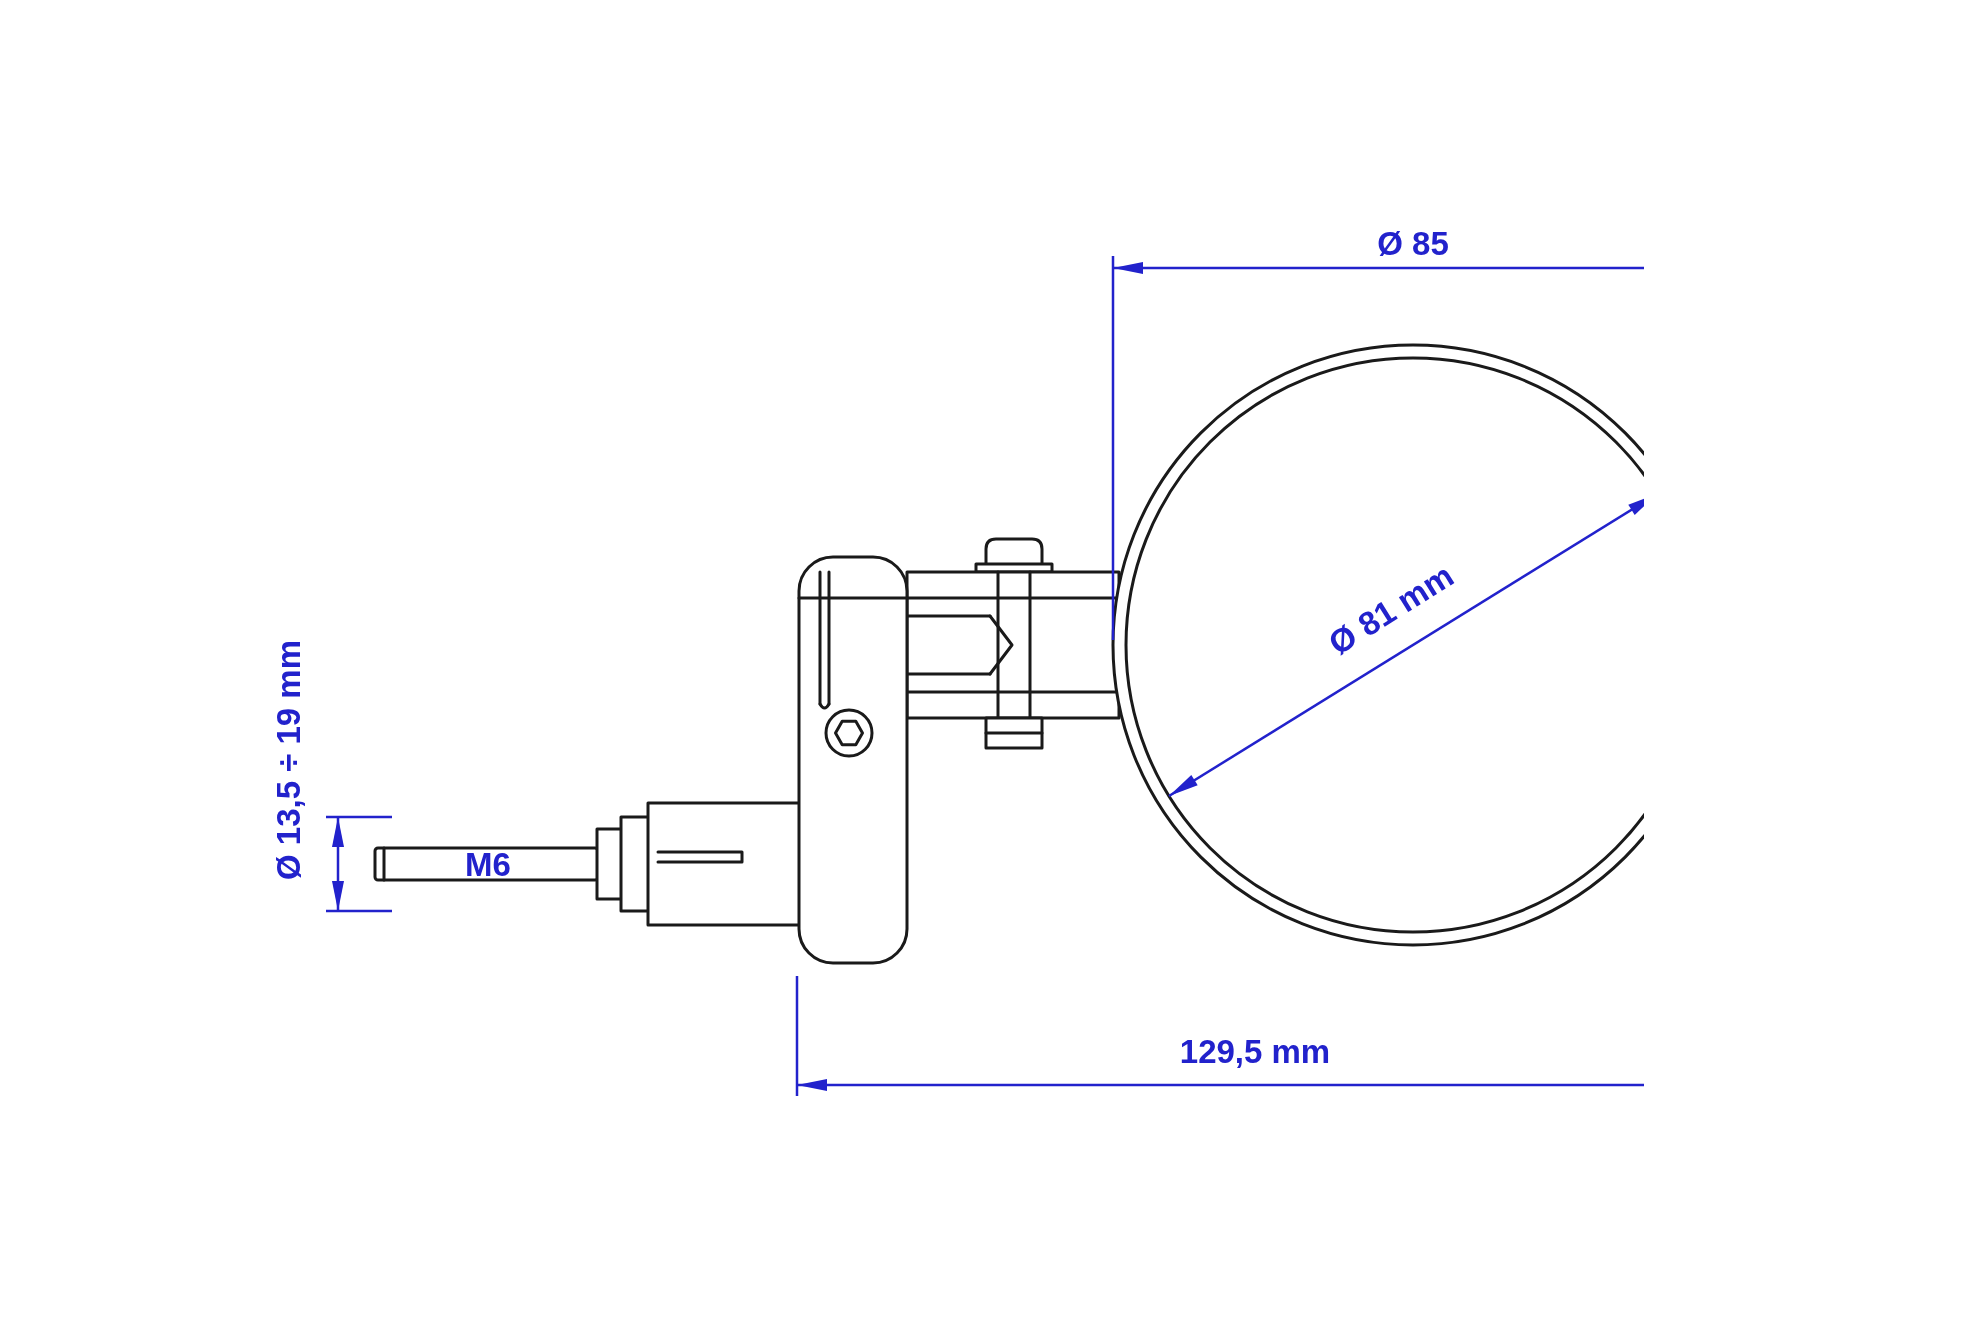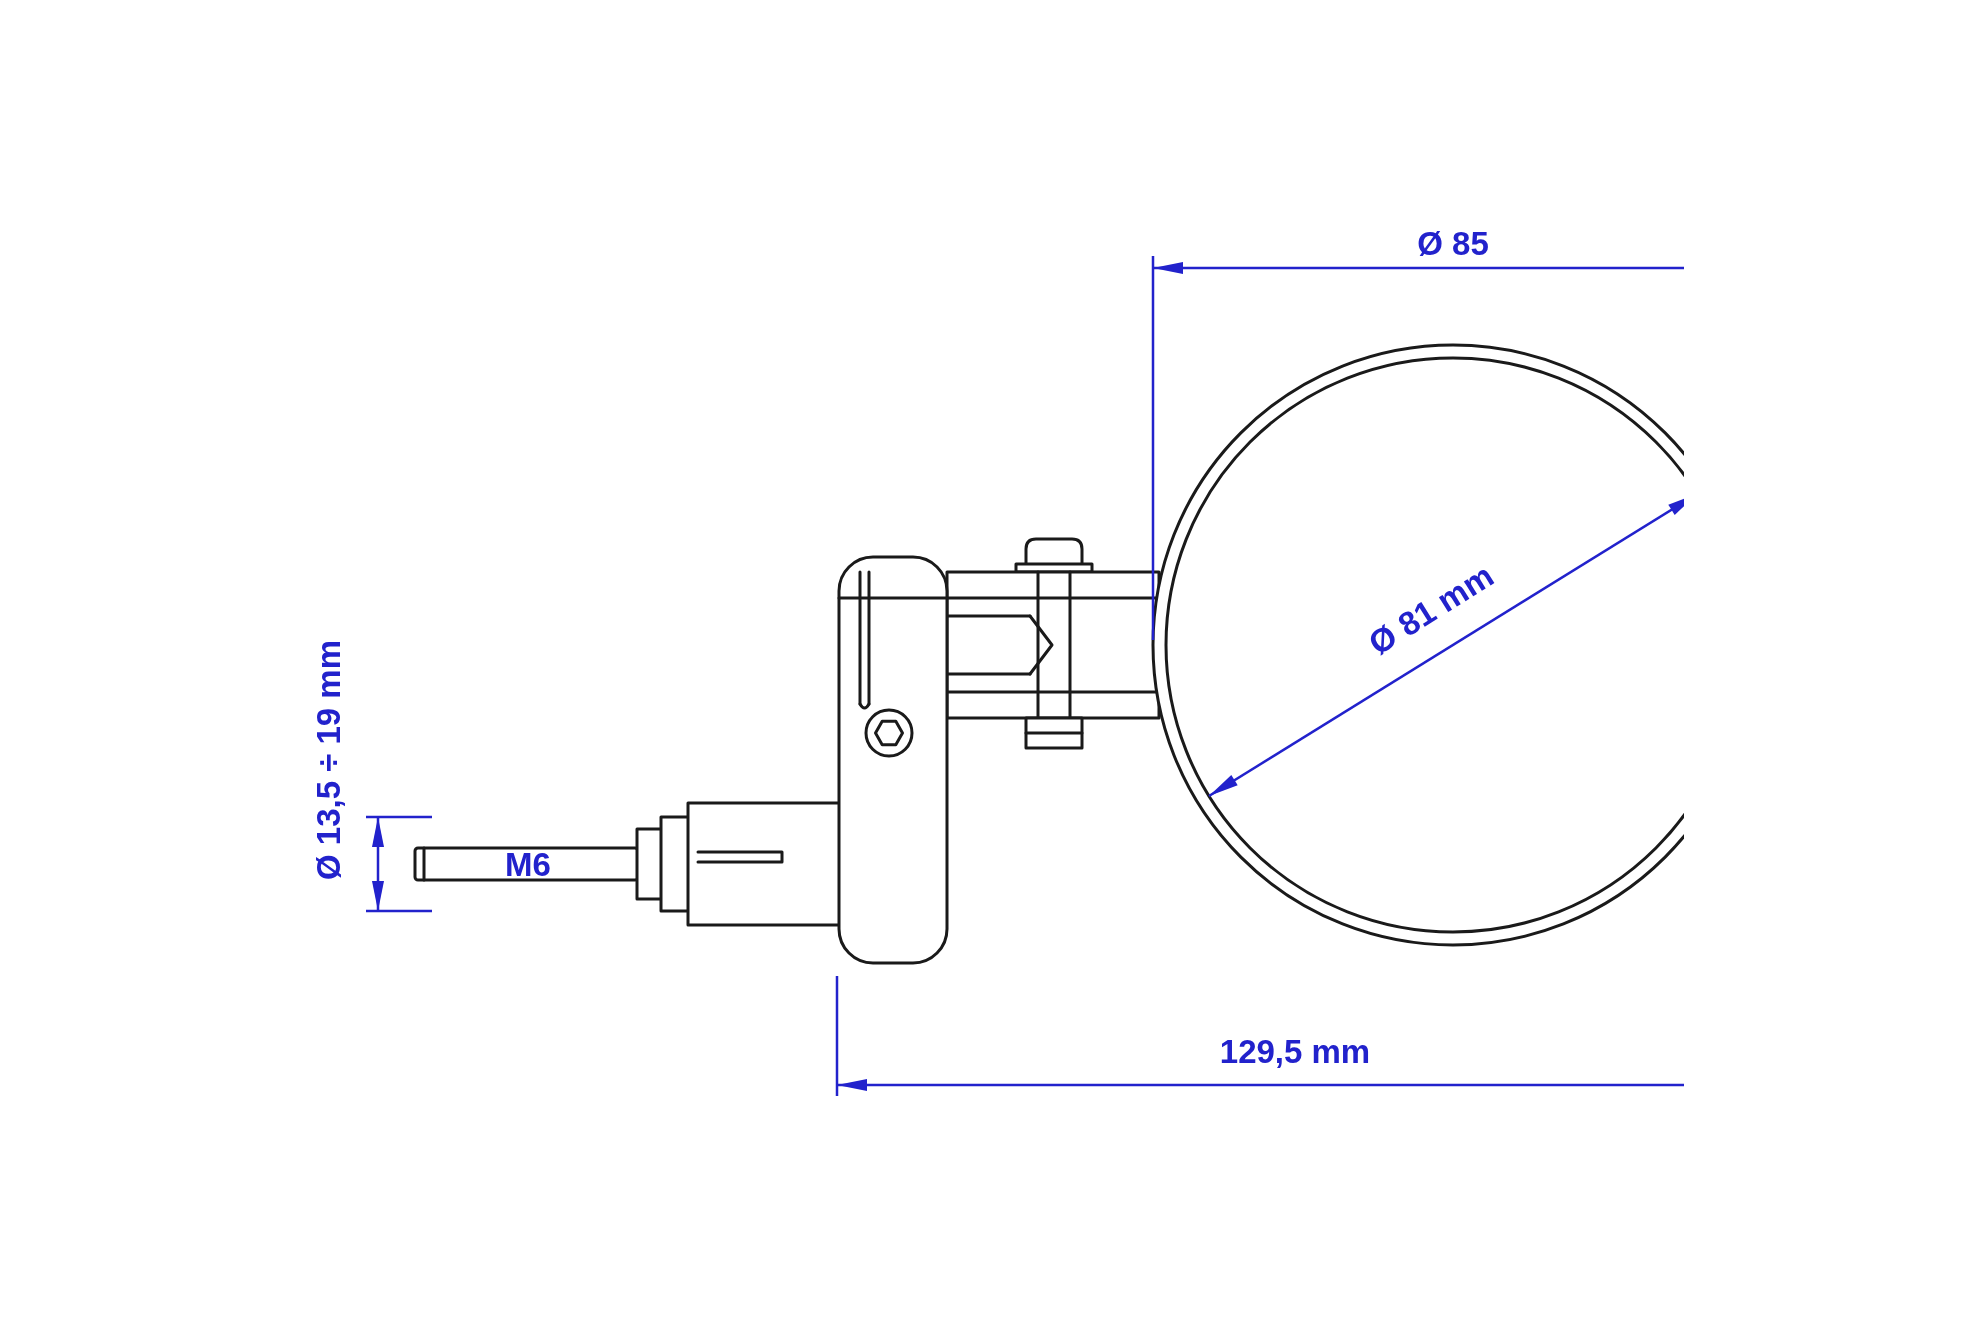--- a/index.html
+++ b/index.html
@@ -1,21 +1,21 @@
 <!DOCTYPE html>
 <html style="--blue: #2222CC; --black: #1A1A1A; --bg: #FFFFFF;"><head>
 <meta charset="utf-8">
 <style>
   :root{
     --blue:#2222CC;
     --black:#1A1A1A;
     --bg:#FFFFFF;
   }
   html,body{margin:0;padding:0;background:var(--bg);}
-  .stage{width:1644px;height:1319px;background:var(--bg);overflow:hidden;position:relative;margin-left:40px;}
+  .stage{width:1644px;height:1319px;background:var(--bg);overflow:hidden;position:relative;}
   svg{display:block;}
   .black-shape{stroke:var(--black);stroke-width:3;fill:var(--bg);stroke-linejoin:round;}
   .black-line{stroke:var(--black);stroke-width:3;fill:none;stroke-linejoin:round;stroke-linecap:round;}
   .dim line{stroke:var(--blue);stroke-width:2.5;}
   .dim polygon{fill:var(--blue);stroke:none;}
   .dim text{
     fill:var(--blue);stroke:none;
     font-family:"Liberation Sans",sans-serif;
     font-size:33px;font-weight:600;
   }

